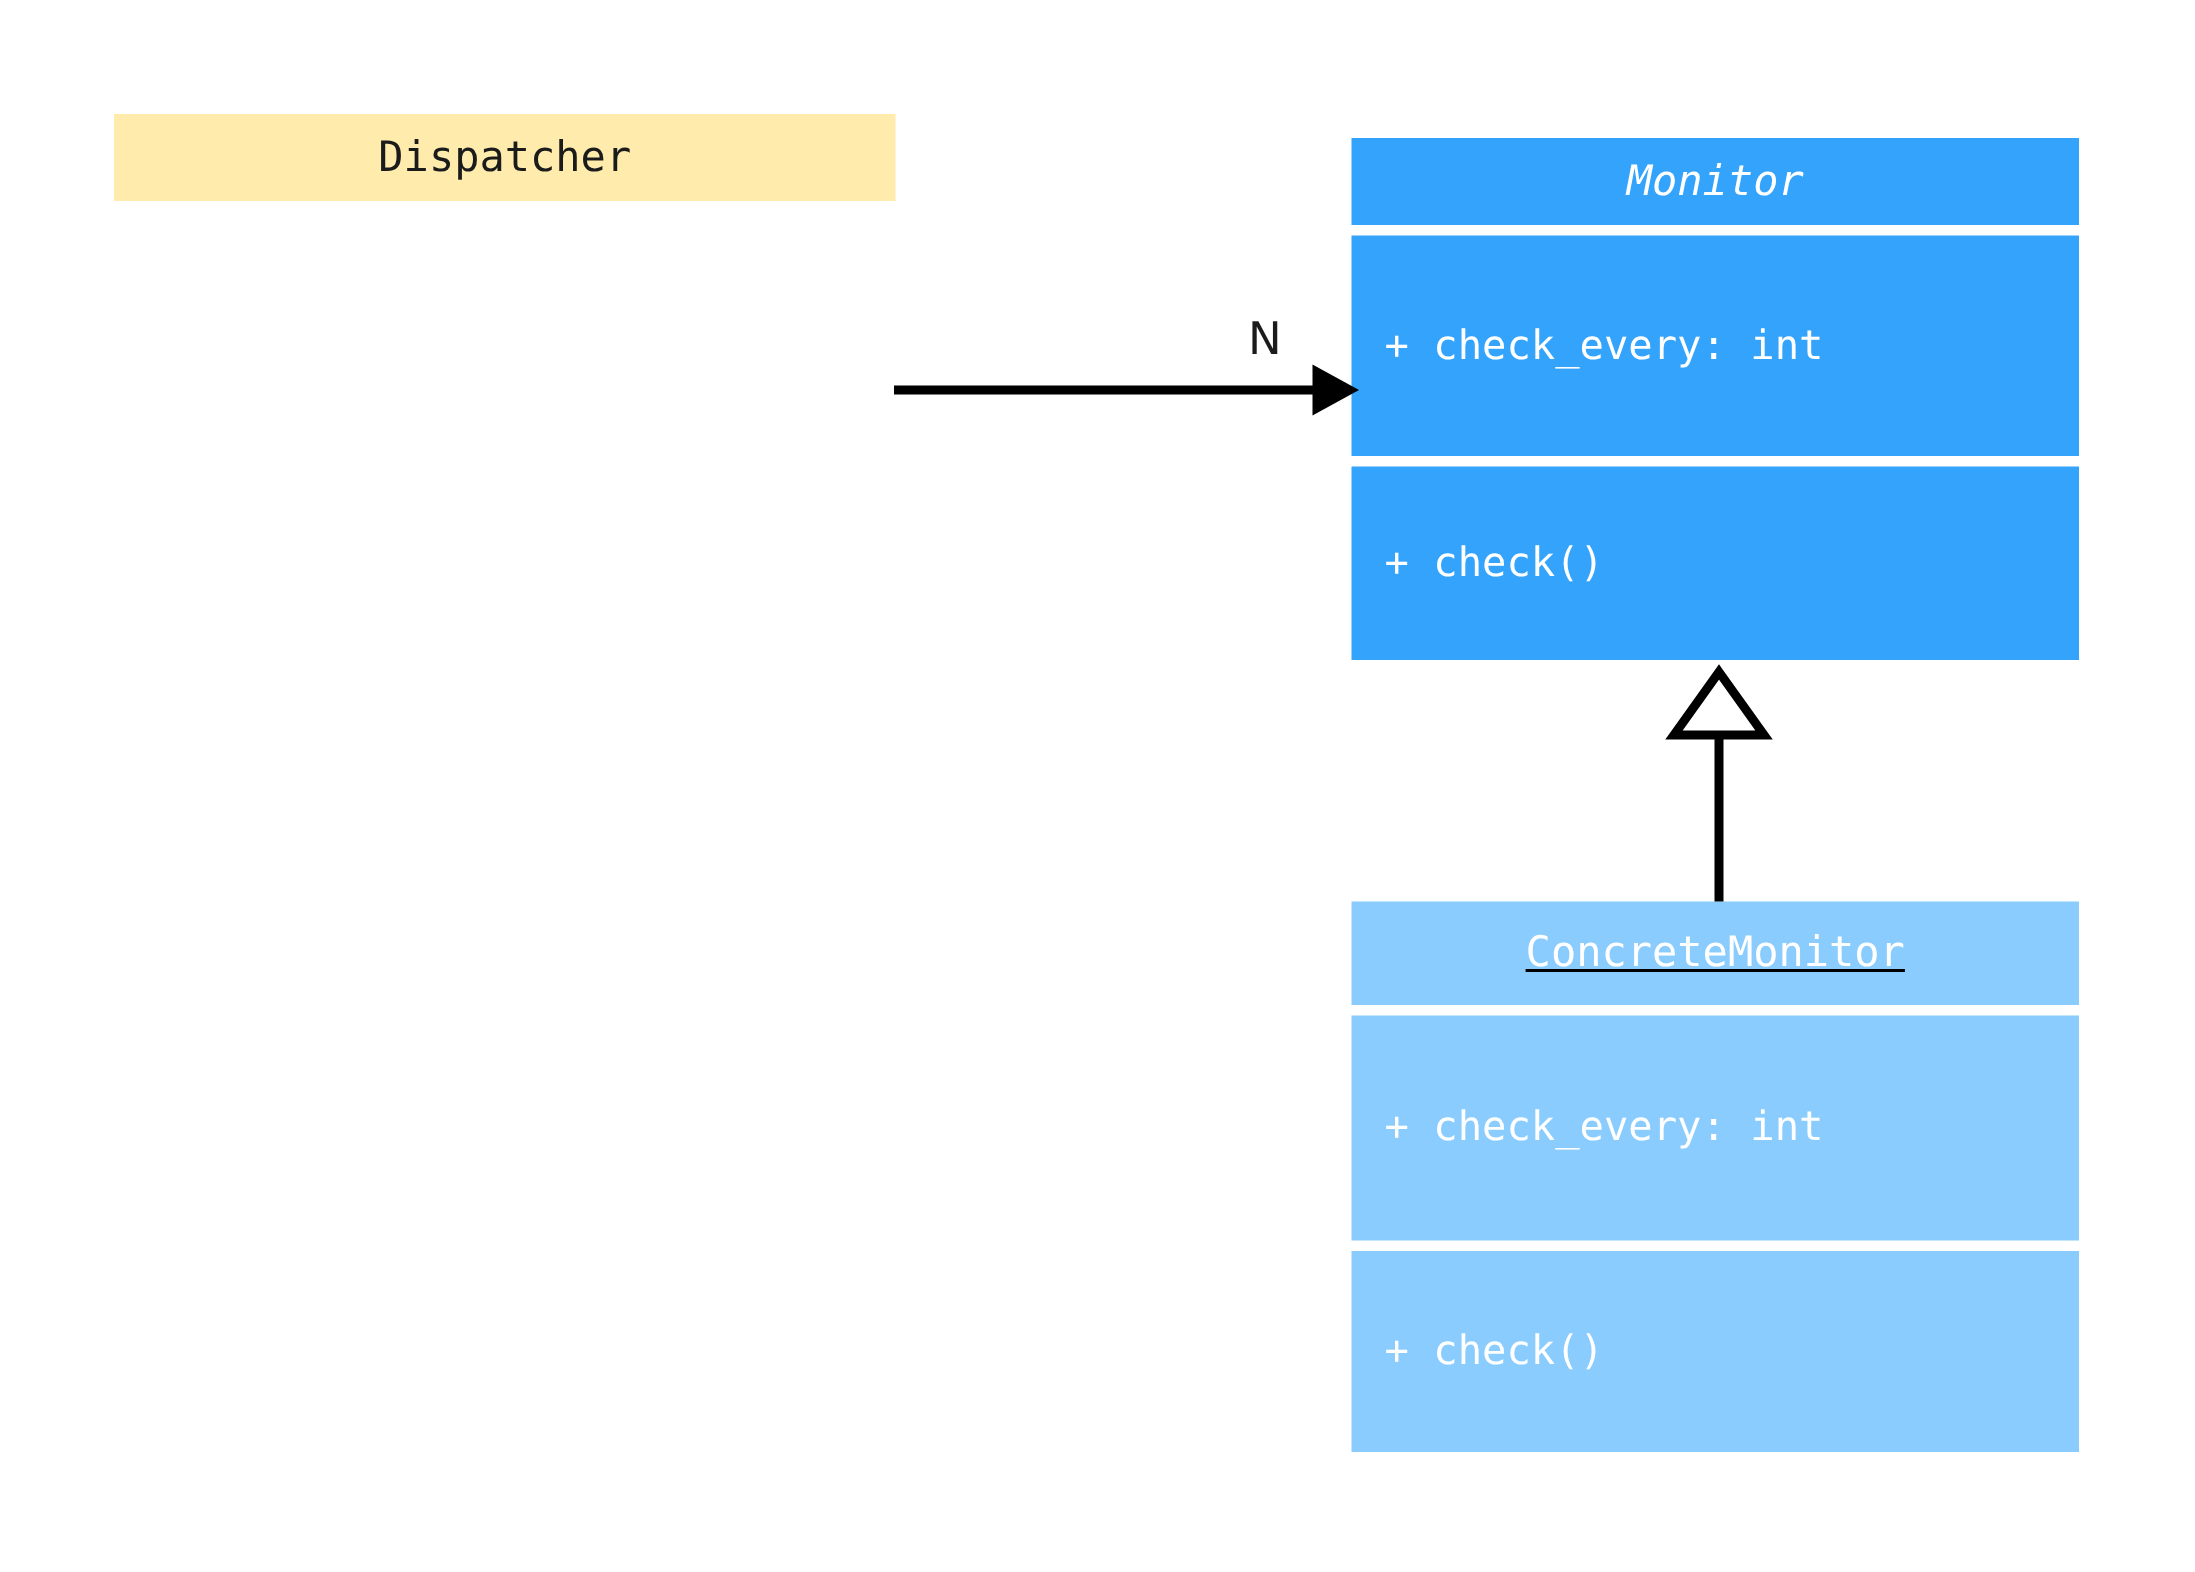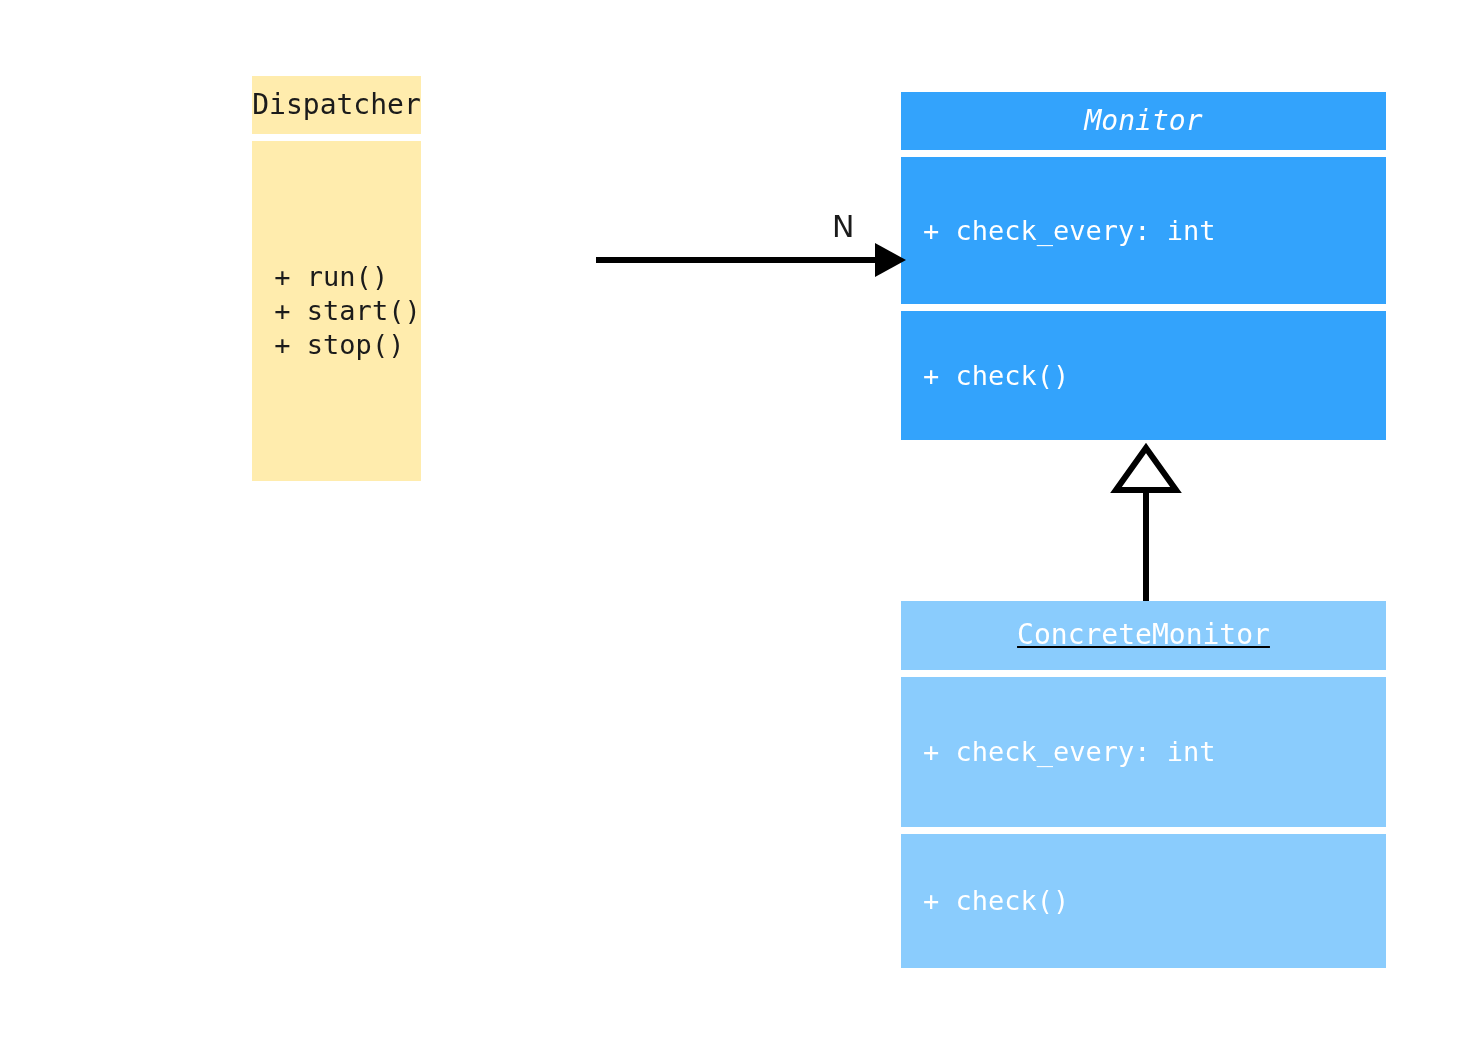--- a/index.html
+++ b/index.html
@@ -56,21 +56,20 @@
     line-height: 34px;
     white-space: pre;
   }
 
   
   #class-dispatcher {
     left: 76px;
     top: 76px;
     width: 521px;
     height: 405px;
-    align-items: center;
   }
   #class-dispatcher .compartment { background: #ffecad; }
   #class-dispatcher .class-title,
   #class-dispatcher .member-line { color: #1b1b1b; }
   #class-dispatcher .header      { height: 58px; }
   #class-dispatcher .attrs       { height: 114px; }
   #class-dispatcher .methods     { flex: 1 1 auto; }
 
   
   #class-monitor {
@@ -131,25 +130,20 @@
 </style>
 </head>
 <body>
 
 <div id="canvas">
 
   <div class="uml-class" id="class-dispatcher">
     <div class="compartment header">
       <div class="class-title">Dispatcher</div>
     </div>
-    <div class="compartment body methods">
-      <div class="member-line">+ run()</div>
-      <div class="member-line">+ start()</div>
-      <div class="member-line">+ stop()</div>
-    </div>
   </div>
 
   <div class="uml-class" id="class-monitor">
     <div class="compartment header">
       <div class="class-title abstract">Monitor</div>
     </div>
     <div class="compartment body attrs">
       <div class="member-line">+ check_every: int</div>
     </div>
     <div class="compartment body methods">

